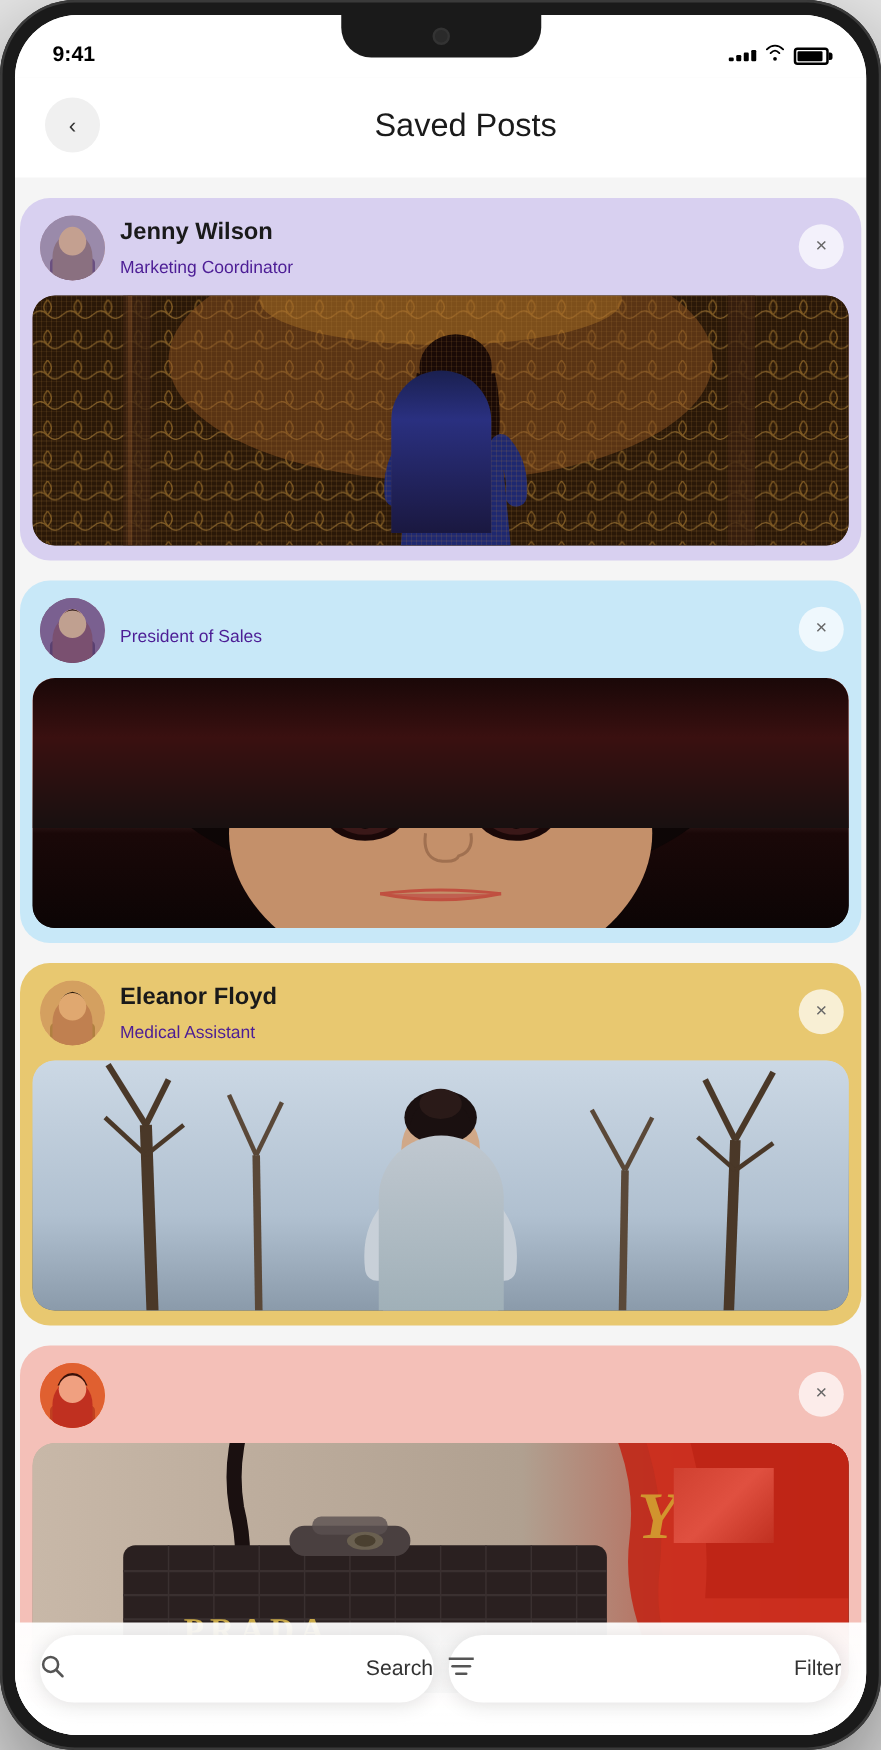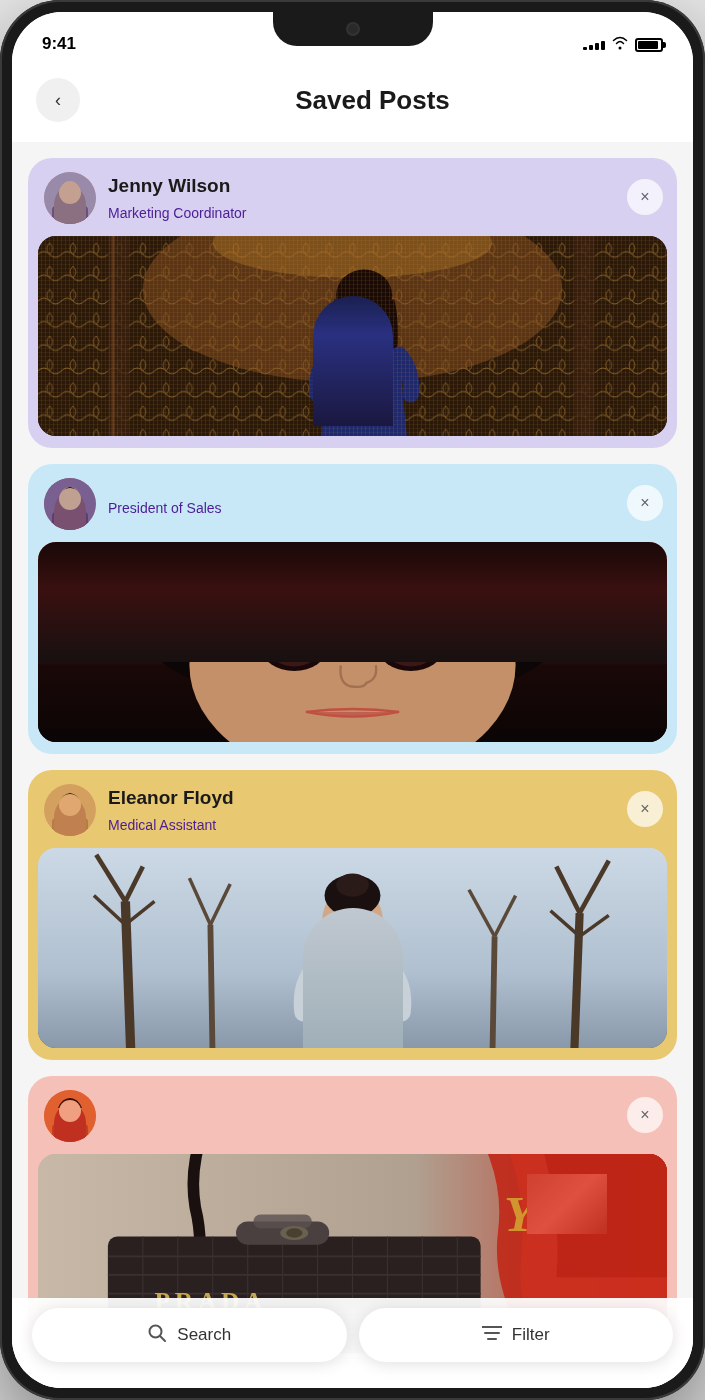--- a/index.html
+++ b/index.html
@@ -165,29 +165,29 @@
     .back-chevron {
       font-size: 18px;
       color: #333;
       line-height: 1;
     }
 
     .header-title {
       flex: 1;
       text-align: center;
       font-size: 26px;
-      font-weight: 700;
+      font-weight: 400;
       color: #1a1a1a;
       margin-left: 40px;
     }
 
     .scroll-area {
       overflow-y: auto;
       overflow-x: hidden;
-      padding: 16px 16px 100px;
+      padding: 16px 4px 100px;
       height: calc(100% - 84px);
     }
 
     .post-card {
       border-radius: 24px;
       margin-bottom: 16px;
       overflow: hidden;
       position: relative;
     }
 
@@ -486,21 +486,21 @@
     }
 
     .bottom-btn {
       flex: 1;
       height: 54px;
       border-radius: 27px;
       background: #fff;
       border: none;
       display: flex;
       align-items: center;
-      justify-content: center;
+      justify-content: space-between;
       gap: 10px;
       cursor: pointer;
       box-shadow: 0 2px 16px rgba(0,0,0,0.12);
       font-size: 17px;
       font-weight: 500;
       color: #333;
     }
 
     .post-card-inner {
       padding: 0 10px 12px;

